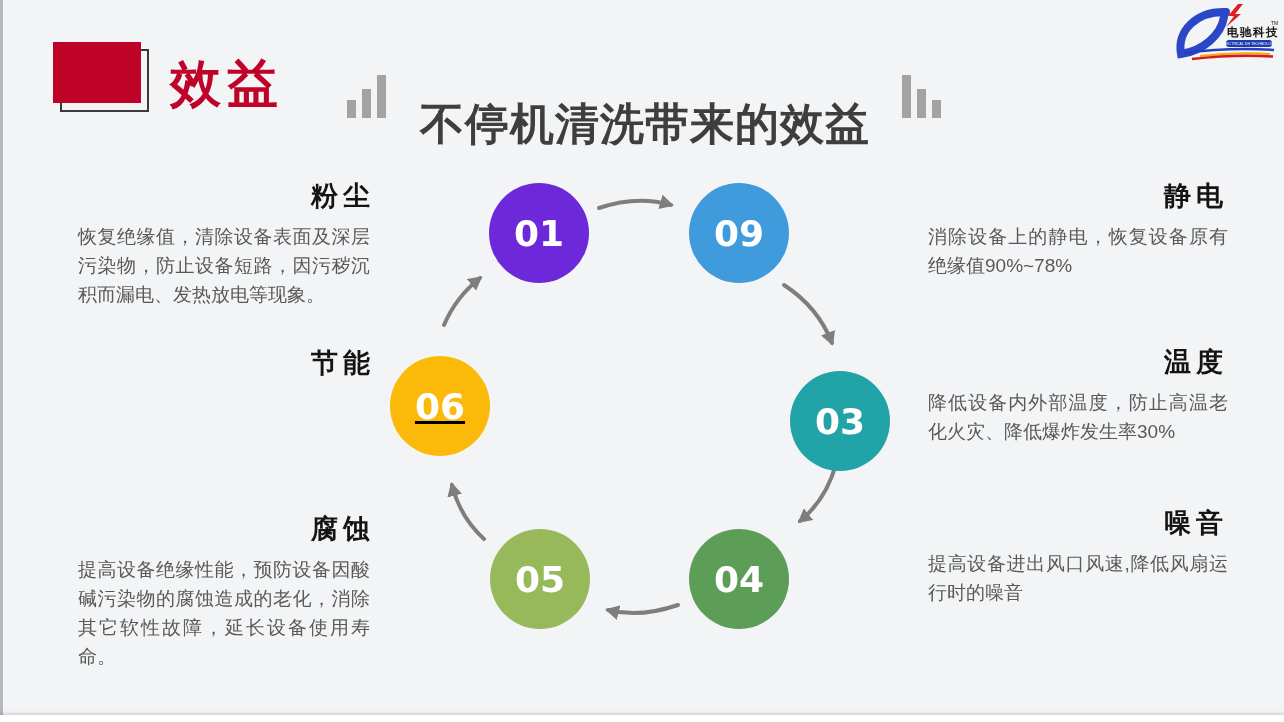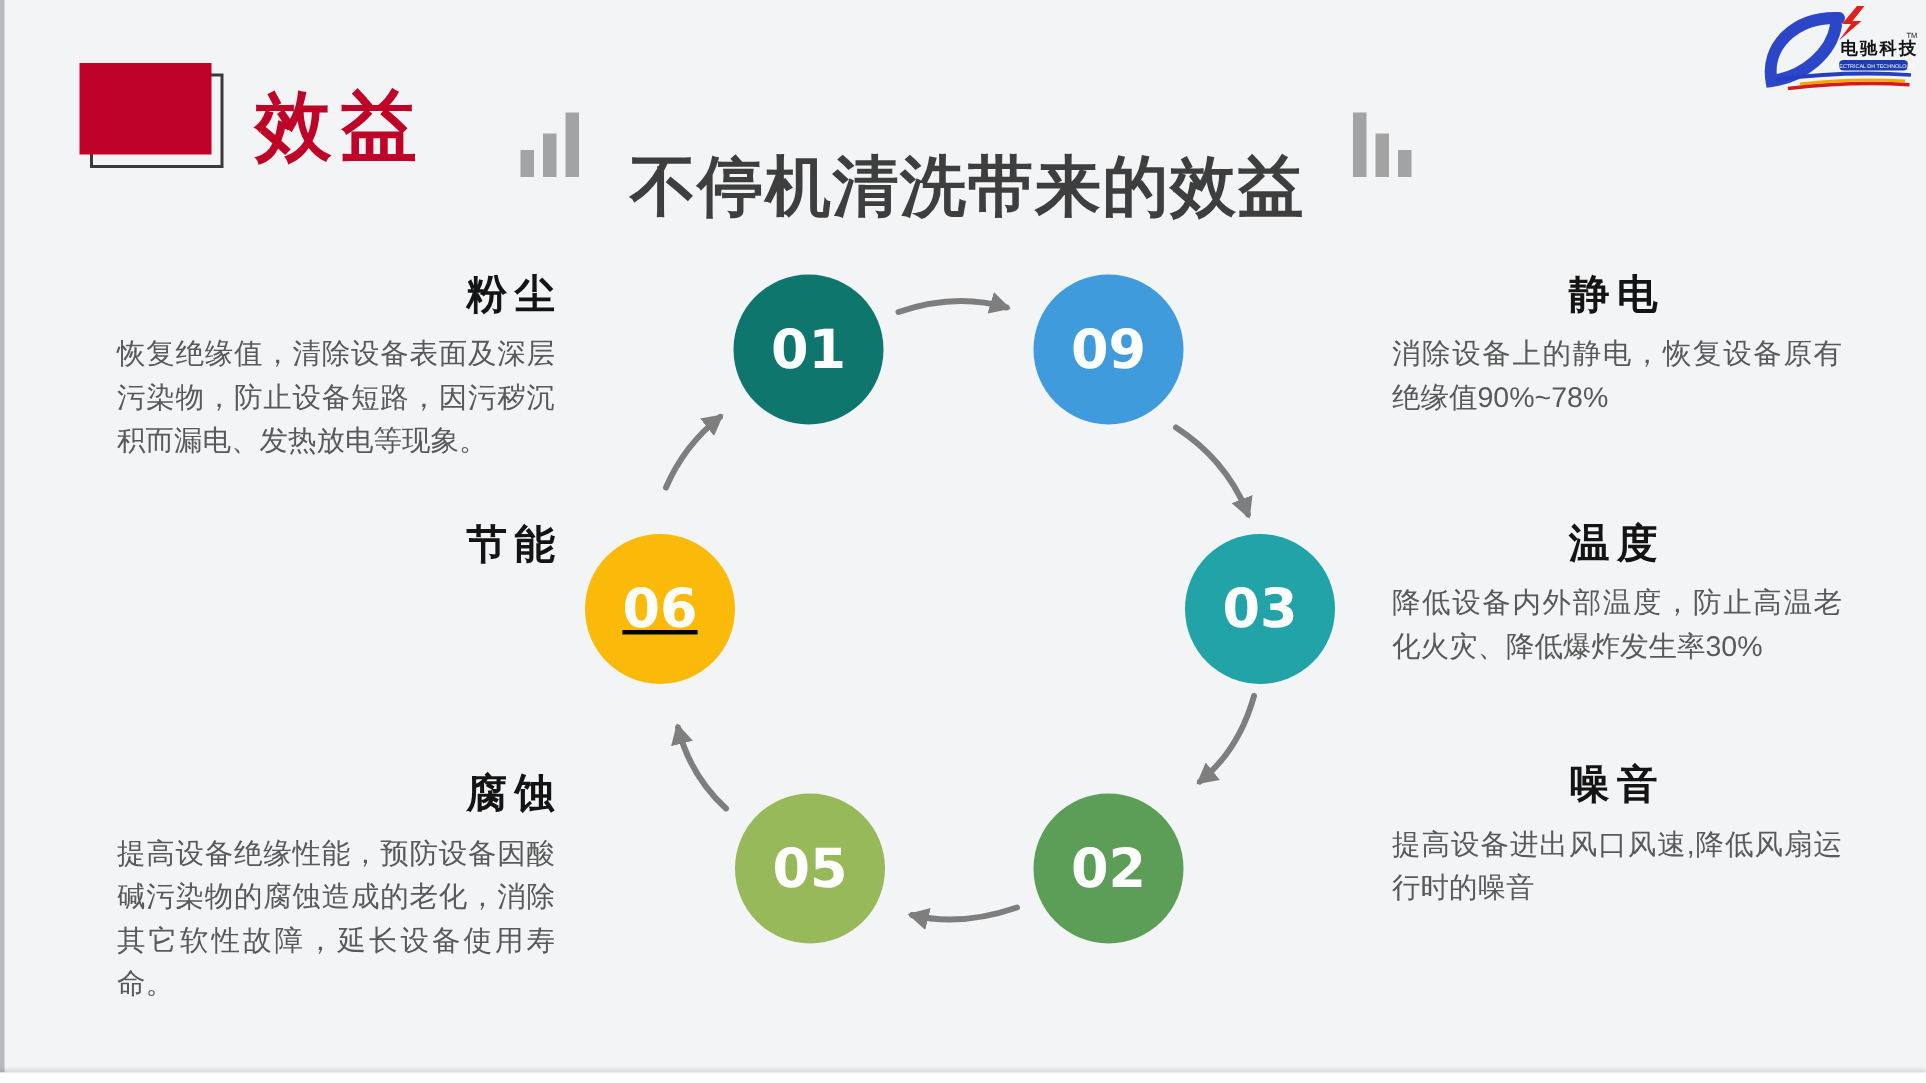--- a/index.html
+++ b/index.html
@@ -26,30 +26,30 @@
   
   .logo{position:absolute;left:1170px;top:3px;width:110px;height:60px;}
 
   
   .block{position:absolute;}
   .block h3{margin:0 0 8px 0;font-size:27px;font-weight:700;color:#141414;letter-spacing:5px;}
   .block p{margin:0;font-size:19px;line-height:29px;color:#595959;text-align:justify;}
   .col-left .block{left:78px;width:292px;}
   .col-left h3{text-align:right;margin-right:-5px;}
   .col-right .block{left:928px;width:300px;}
-  .col-right h3{text-align:center;}
+  .col-right h3{text-align:right;}
   .blk-l1{top:178px;} .blk-l2{top:345px;} .blk-l3{top:511px;}
   .blk-r1{top:178px;} .blk-r2{top:344px;} .blk-r3{top:505px;}
 
   
   .diagram{position:absolute;left:380px;top:165px;width:520px;height:478px;}
   .diagram svg.arrows{position:absolute;left:0;top:0;}
   .circle{position:absolute;width:100px;height:100px;border-radius:50%;display:flex;align-items:center;justify-content:center;}
   .circle span{color:#fff;font-weight:700;font-size:36px;font-family:"DejaVu Sans","Liberation Sans",sans-serif;}
-  .c1{left:109px;top:18px;} .c2{left:309px;top:18px;} .c3{left:410px;top:191px;}
+  .c1{left:109px;top:18px;} .c2{left:309px;top:18px;} .c3{left:410px;top:206px;}
   .c4{left:309px;top:364px;} .c5{left:110px;top:364px;} .c6{left:10px;top:191px;text-decoration:underline;}
 </style>
 </head>
 <body>
 
 <div class="slide">
 
   <div class="edge-sliver"></div>
 
   <div class="sq-outline"></div>
@@ -120,31 +120,31 @@
       </defs>
       <g stroke="#7E7E7E" stroke-width="4" fill="none" stroke-linecap="round">
         <path d="M 219 43 Q 257 30 291 40" marker-end="url(#ah)"></path>
         <path d="M 404 120 Q 438 142 452 178" marker-end="url(#ah)"></path>
         <path d="M 456 299 Q 446 335 420 356" marker-end="url(#ah)"></path>
         <path d="M 298 440 Q 260 453 228 445" marker-end="url(#ah)"></path>
         <path d="M 104 374 Q 80 352 72 320" marker-end="url(#ah)"></path>
         <path d="M 64 160 Q 76 132 100 113" marker-end="url(#ah)"></path>
       </g>
     </svg>
-    <div class="circle c1" style="background: #0f766e;">
+    <div class="circle c1" style="background: #6d28d9;">
       <span>01</span>
     </div>
     <div class="circle c2" style="background: rgb(63, 155, 219);">
       <span>09</span>
     </div>
     <div class="circle c3" style="background: rgb(33, 163, 168);">
       <span>03</span>
     </div>
     <div class="circle c4" style="background: rgb(92, 158, 88);">
-      <span>02</span>
+      <span>04</span>
     </div>
     <div class="circle c5" style="background: rgb(151, 185, 90);">
       <span>05</span>
     </div>
     <div class="circle c6" style="background: rgb(251, 185, 10);">
       <span>06</span>
     </div>
   </div>
 
   <div class="bottom-strip"></div>

